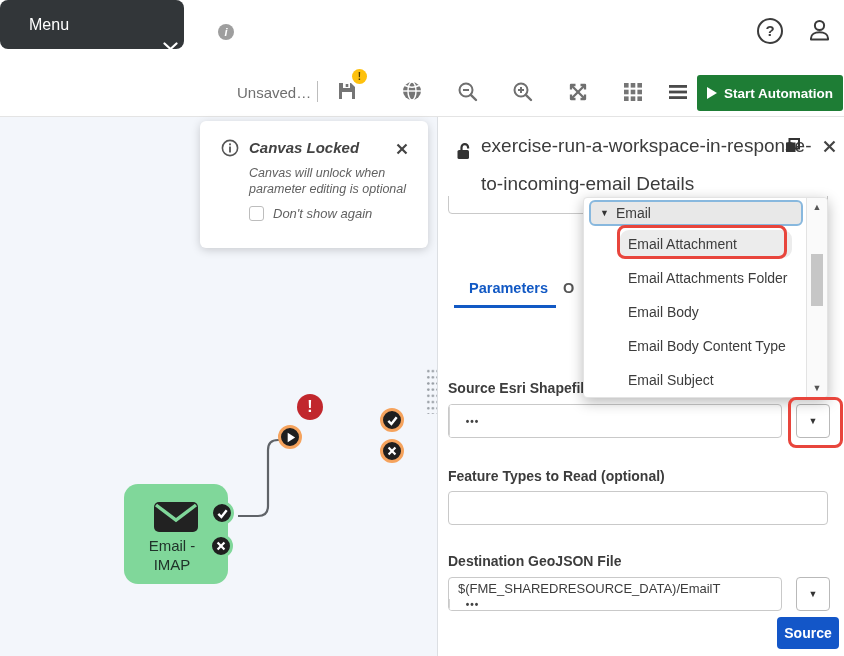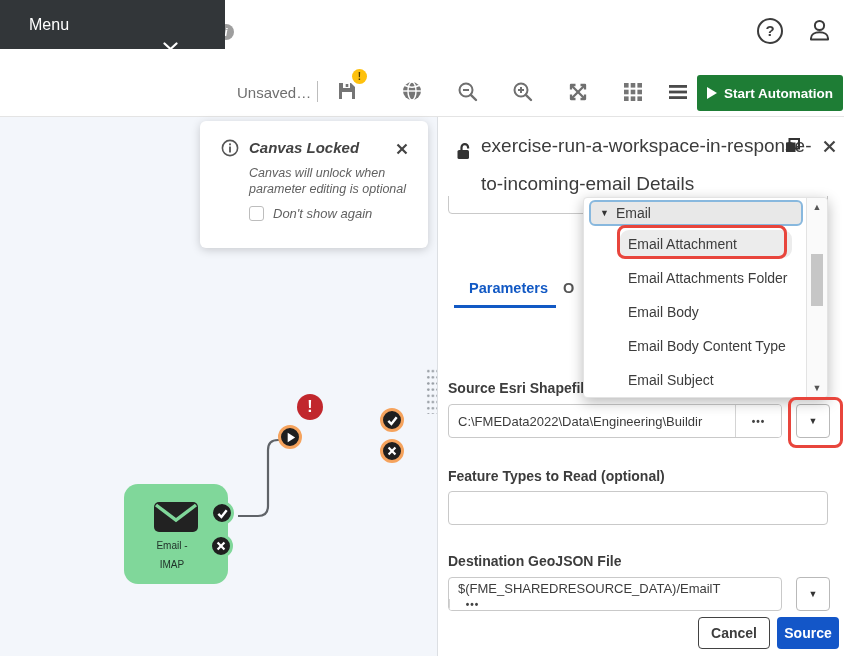--- a/index.html
+++ b/index.html
@@ -12,22 +12,22 @@
   .title-info { position:absolute; left:218px; top:24px; width:16px; height:16px; border-radius:50%;
                 background:#9e9e9e; color:#fff; font-size:11px; font-weight:bold; font-style:italic;
                 text-align:center; line-height:16px; }
   .help-btn { position:absolute; left:757px; top:18px; width:26px; height:26px; border-radius:50%;
               border:2px solid #3c3c3c; color:#3c3c3c; font-size:15px; font-weight:bold;
               text-align:center; line-height:22px; background:#fff; cursor:pointer; }
   .user-btn { position:absolute; left:806px; top:17px; width:27px; height:27px; cursor:pointer; }
 
   
   .toolbar { position:absolute; top:68px; left:0; right:0; height:49px; background:#fff; border-bottom:1px solid #e4e4e4; }
-  .menu-btn { position:absolute; left:0; top:0; width:225px; height:49px; background:#323639; color:#fff;
-              font-size:16px; line-height:49px; padding-left:29px; cursor:pointer; }
+  .menu-btn { position:absolute; left:0; top:0; width:184px; height:49px; background:#323639; color:#fff;
+              font-size:16px; line-height:49px; padding-left:29px; cursor:pointer;border-radius:8px; }
   .menu-chevron { position:absolute; left:163px; top:21px; }
   .unsaved { position:absolute; left:237px; top:84px; font-size:15px; color:#6f6f6f; }
   .tb-divider { position:absolute; left:317px; top:81px; width:1px; height:21px; background:#bdbdbd; }
   .tb-icon { position:absolute; top:80px; width:24px; height:24px; cursor:pointer; }
   .save-badge { position:absolute; left:352px; top:69px; width:15px; height:15px; border-radius:50%;
                 background:#fec10d; color:#4c3a00; font-size:10px; font-weight:bold; text-align:center;
                 line-height:15px; z-index:2; }
   .start-btn { position:absolute; left:697px; top:75px; width:146px; height:36px; background:#1e7d35;
                border:none; border-radius:3px; color:#fff; font-weight:bold; font-size:13.5px;
                display:flex; align-items:center; justify-content:center; gap:7px; cursor:pointer; }
@@ -42,21 +42,21 @@
   .lp-title { position:absolute; left:49px; top:18px; font-size:15px; font-weight:bold; color:#424242; }
   .lp-close { position:absolute; left:196px; top:20px; cursor:pointer; }
   .lp-body  { position:absolute; left:49px; top:44px; width:162px; font-size:12.5px; color:#616161; line-height:16px; }
   .lp-check { position:absolute; left:49px; top:85px; width:15px; height:15px; border:1.5px solid #bdbdbd;
               border-radius:3px; background:#fff; cursor:pointer; }
   .lp-chklabel { position:absolute; left:73px; top:85px; font-size:13px; color:#616161; }
 
   .node-email { position:absolute; left:124px; top:367px; width:104px; height:100px; background:#80d79a;
                 border-radius:14px; z-index:2; cursor:pointer; }
   .env-icon { position:absolute; left:50%; top:16px; transform:translateX(-50%); }
-  .email-label { position:absolute; left:0; right:8px; top:52px; text-align:center; font-size:10px;
+  .email-label { position:absolute; left:0; right:8px; top:52px; text-align:center; font-size:15px;
                  line-height:19px; color:#20332a; }
   .node-action { position:absolute; left:286px; top:269px; width:115px; height:110px; background:#f5a35d;
                  border:5px solid #b7c3d4; border-radius:20px; z-index:2; cursor:pointer; }
   .fme-logo { position:absolute; left:30px; top:12px; }
   .action-label { position:absolute; left:0; right:0; top:64px; text-align:center; font-size:15px; color:#3a3a3a; }
   .err-badge { position:absolute; left:297px; top:277px; width:26px; height:26px; border-radius:50%;
                background:#c1272d; color:#fff; font-weight:bold; font-size:16px; text-align:center;
                line-height:25px; z-index:4; }
   .port { position:absolute; width:24px; height:24px; border-radius:50%; background:#1f1f1f;
           border:3px solid; display:flex; align-items:center; justify-content:center; z-index:3; cursor:pointer; }
@@ -315,21 +315,20 @@
 
     <div class="panel-body">
       <div class="cut-input"></div>
 
       <span class="tab tab-params">Parameters</span>
       <span class="tab-underline"></span>
       <span class="tab tab-o">O</span>
 
       <span class="f-label" style="top:184px;">Source Esri Shapefil</span>
       <div class="input-group" style="top:208px;">
-        <input class="ig-input" type="text" value="C:\FMEData2022\Data\Engineering\Buildir" style="">
         <span class="ig-browse">•••</span>
       </div>
       <span class="caret-btn" style="top:208px;">▼</span>
 
       <span class="f-label" style="top:272px;">Feature Types to Read (optional)</span>
       <input class="single-input" type="text" value="" style="">
 
       <span class="f-label" style="top:357px;">Destination GeoJSON File</span>
       <div class="input-group" style="top:381px;flex-direction:column;">
         <input class="ig-input" type="text" value="$(FME_SHAREDRESOURCE_DATA)/EmailT" style="">
@@ -351,17 +350,16 @@
       <div class="dd-scroll">
         <span class="dd-up">▲</span>
         <span class="dd-thumb"></span>
         <span class="dd-down">▼</span>
       </div>
       <div class="anno anno1"></div>
     </div>
 
     <div class="anno anno2"></div>
 
-    <button class="cancel-btn">Cancel</button>
     <button class="apply-btn">Source</button>
   </div>
 
 </div>
 
 </body></html>

